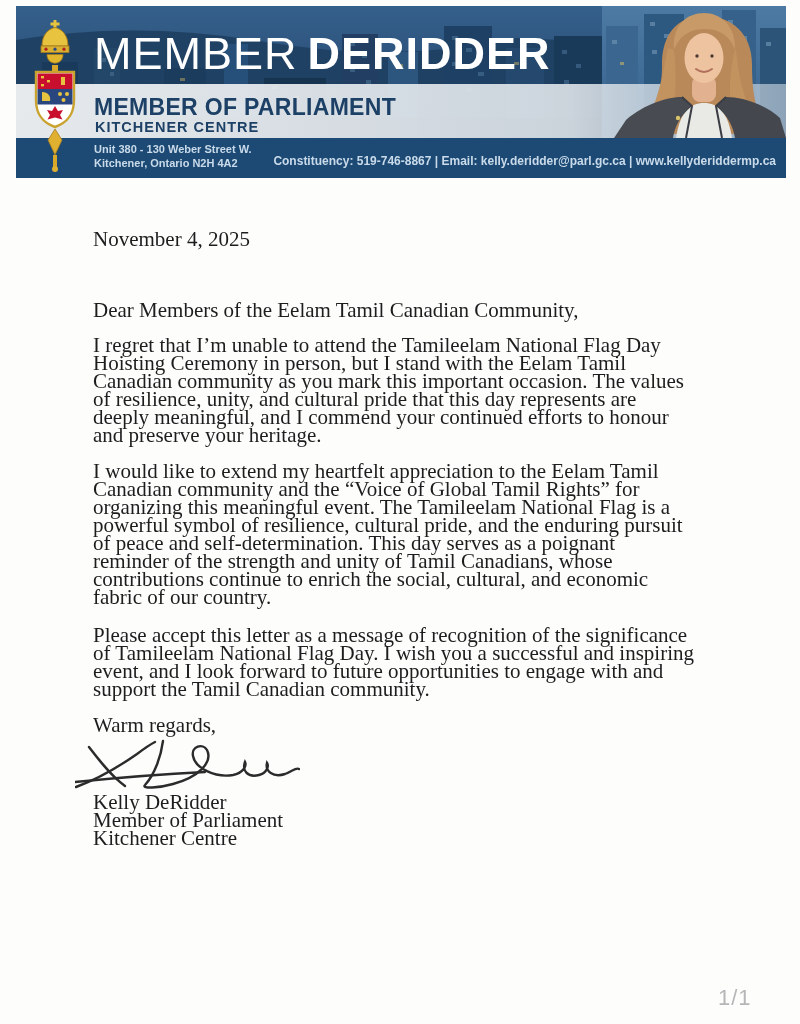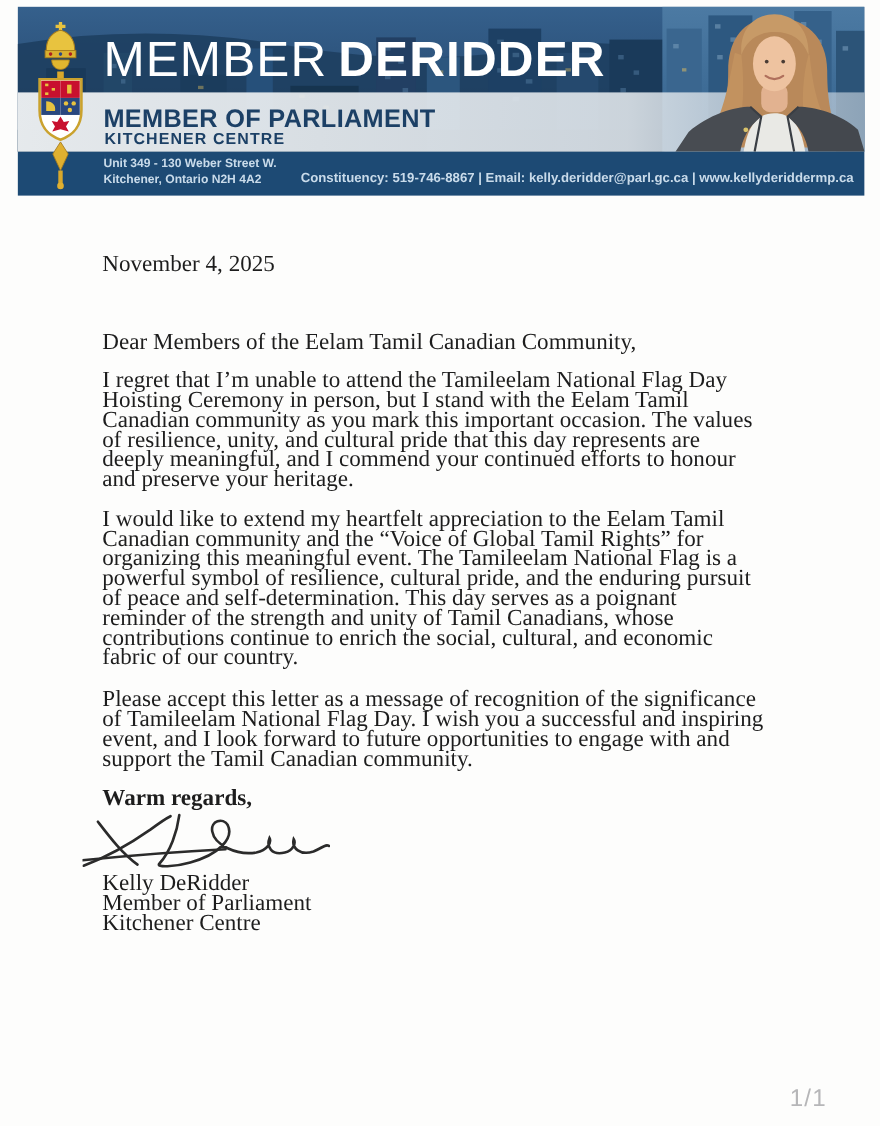--- a/index.html
+++ b/index.html
@@ -43,21 +43,21 @@
   
   .letter-body{
     position:absolute;left:93px;top:230px;width:601px;
     font-family:"Liberation Serif",serif;
     font-size:21px;line-height:18px;color:#1d1d1d;
   }
   .lb-date{margin:0 0 53px 0;}
   .lb-salutation{margin:0 0 17px 0;}
   .lb-p{margin:16px 0 18px 0;text-align:left;}
   .lb-p.wide-gap{margin-bottom:20px;}
-  .lb-closing{margin:0;font-weight:bold;}
+  .lb-closing{margin:0;}
   .sig-wrap{margin:4px 0 0 -18px;height:55px;}
   .signer div{line-height:18px;}
 
   
   .page-indicator{
     position:absolute;left:718px;top:985px;
     color:#b6b6b8;font-size:22px;letter-spacing:1px;
     font-family:"Liberation Sans",sans-serif;
   }
 </style>
@@ -208,21 +208,21 @@
         <circle cx="39" cy="163" r="3" fill="#e0b030"></circle>
       </g>
     </svg>
 
     <div class="lh-name">
       <span class="fn">MEMBER</span><span class="ln">DERIDDER</span>
     </div>
     <div class="lh-role">MEMBER OF PARLIAMENT</div>
     <div class="lh-riding">KITCHENER CENTRE</div>
     <div class="lh-address">
-      <div>Unit 349 - 130 Weber Street W.</div>
+      <div>Unit 380 - 130 Weber Street W.</div>
       <div>Kitchener, Ontario N2H 4A2</div>
     </div>
     <div class="lh-contact">Constituency: 519-746-8867 | Email: kelly.deridder@parl.gc.ca | www.kellyderiddermp.ca</div>
   </div>
 
   <div class="letter-body">
     <div class="lb-date">November 4, 2025</div>
     <div class="lb-salutation">Dear Members of the Eelam Tamil Canadian Community,</div>
     <p class="lb-p">I regret that I’m unable to attend the Tamileelam National Flag Day Hoisting Ceremony in person, but I stand with the Eelam Tamil Canadian community as you mark this important occasion. The values of resilience, unity, and cultural pride that this day represents are deeply meaningful, and I commend your continued efforts to honour and preserve your heritage.</p>
     <p class="lb-p wide-gap">I would like to extend my heartfelt appreciation to the Eelam Tamil Canadian community and the “Voice of Global Tamil Rights” for organizing this meaningful event. The Tamileelam National Flag is a powerful symbol of resilience, cultural pride, and the enduring pursuit of peace and self-determination. This day serves as a poignant reminder of the strength and unity of Tamil Canadians, whose contributions continue to enrich the social, cultural, and economic fabric of our country.</p>

